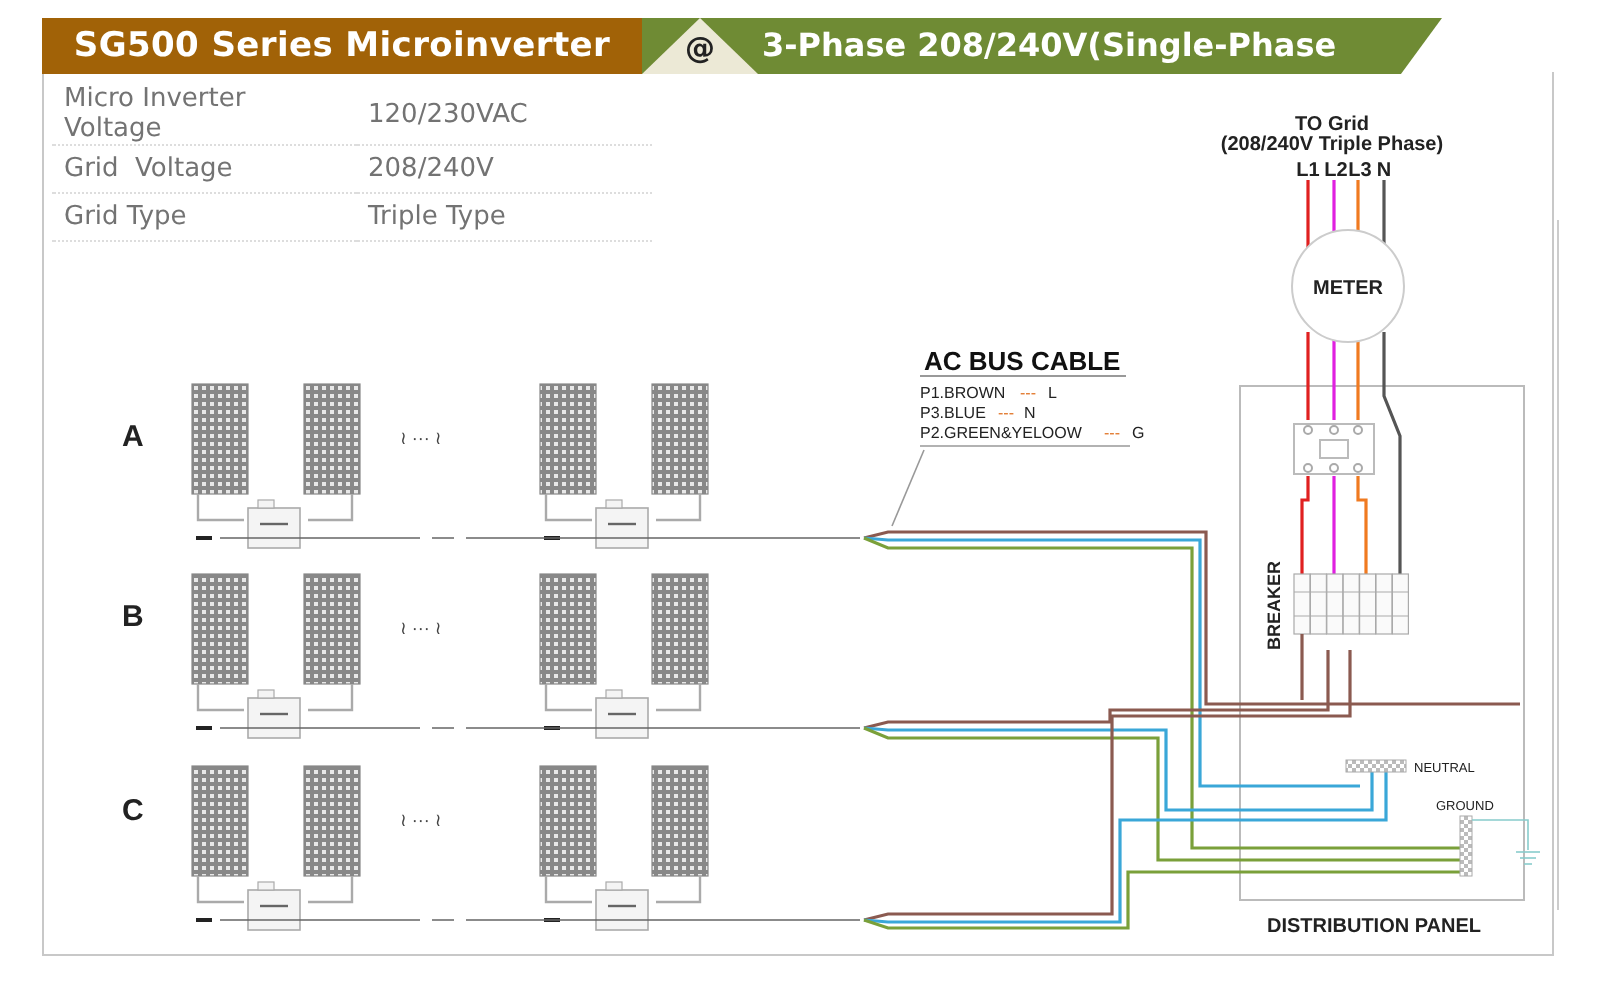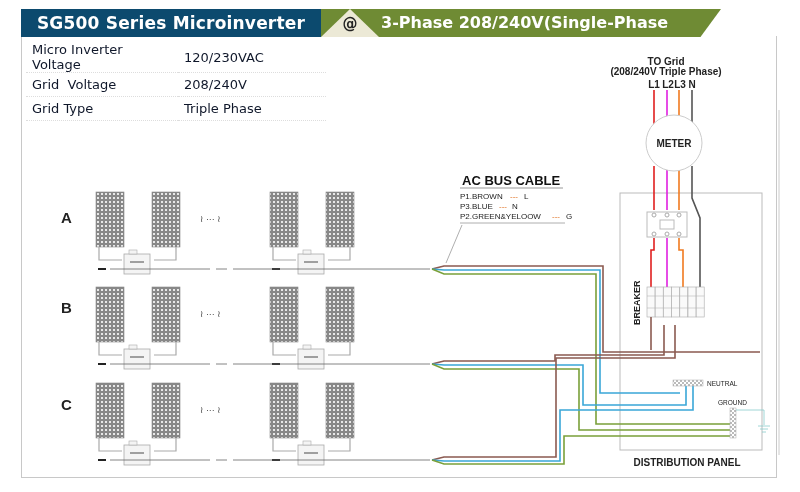--- a/index.html
+++ b/index.html
@@ -1,25 +1,25 @@
 <!DOCTYPE html>
 <html><head>
 <meta charset="utf-8">
 <style>
   html,body{margin:0;padding:0;background:#fff;}
   body{width:800px;height:492px;position:relative;overflow:hidden;font-family:"Liberation Sans",sans-serif;}
   .frame{position:absolute;left:21px;top:36px;width:756px;height:442px;border:1px solid #c8c8c8;border-top:none;box-sizing:border-box;}
   .banner{position:absolute;left:21px;top:9px;height:28px;}
-  .title-left{position:absolute;left:0;top:0;width:300px;height:28px;background:#0c4a6e;color:#fff;font-weight:bold;font-size:17px;line-height:28px;text-align:center;font-family:"DejaVu Sans",sans-serif;letter-spacing:0.2px;}
+  .title-left{position:absolute;left:0;top:0;width:300px;height:28px;background:#a16207;color:#fff;font-weight:bold;font-size:17px;line-height:28px;text-align:center;font-family:"DejaVu Sans",sans-serif;letter-spacing:0.2px;}
   .title-right{position:absolute;left:358px;top:0;width:340px;height:28px;background:#6f8b34;color:#fff;font-weight:bold;font-size:16px;line-height:28px;font-family:"DejaVu Sans",sans-serif;padding-left:2px;clip-path:polygon(0 0,100% 0,94% 100%,0 100%);}
   .title-right .accent{color:#ffff00;}
   .at-tri{position:absolute;left:300px;top:0;width:58px;height:28px;background:#6f8b34;}
   .at-tri:before{content:"";position:absolute;left:0;top:0;width:58px;height:28px;background:#ece9d6;clip-path:polygon(0 100%,50% 0,100% 100%);}
   .at-sym{position:absolute;left:300px;top:0;width:58px;height:28px;line-height:30px;text-align:center;font-weight:bold;font-size:15px;color:#222;font-family:"DejaVu Sans",sans-serif;}
-  .spec{position:absolute;left:26px;top:42px;border-collapse:collapse;font-size:13px;color:#0f172a;font-family:"DejaVu Sans",sans-serif;}
+  .spec{position:absolute;left:26px;top:42px;border-collapse:collapse;font-size:13px;color:#737373;font-family:"DejaVu Sans",sans-serif;}
   .spec td{border-bottom:1px dotted #ddd;height:23px;padding:0 6px;}
   .spec td.k{width:140px;}
   .spec td.v{width:136px;margin-top:45px;}
   svg text{font-family:"Liberation Sans",sans-serif;}
 </style>
 </head>
 <body>
 
 <div class="frame"></div>
 
@@ -35,21 +35,21 @@
       <tr>
         <td class="k">Micro Inverter Voltage</td>
         <td class="v">120/230VAC</td>
       </tr>
   <tr>
         <td class="k" style="white-space:pre">Grid  Voltage</td>
         <td class="v">208/240V</td>
       </tr>
   <tr>
         <td class="k">Grid Type</td>
-        <td class="v">Triple Phase</td>
+        <td class="v">Triple Type</td>
       </tr>
 </tbody>
   </table>
 
 <svg id="dia" width="800" height="492" style="position:absolute;left:0;top:0" xmlns="http://www.w3.org/2000/svg">
   <defs>
     <pattern id="cells" width="4" height="4" patternUnits="userSpaceOnUse">
       <rect width="4" height="4" fill="#888"></rect>
       <rect x="1" y="1" width="2" height="2" fill="#e8e8e8"></rect>
     </pattern>

